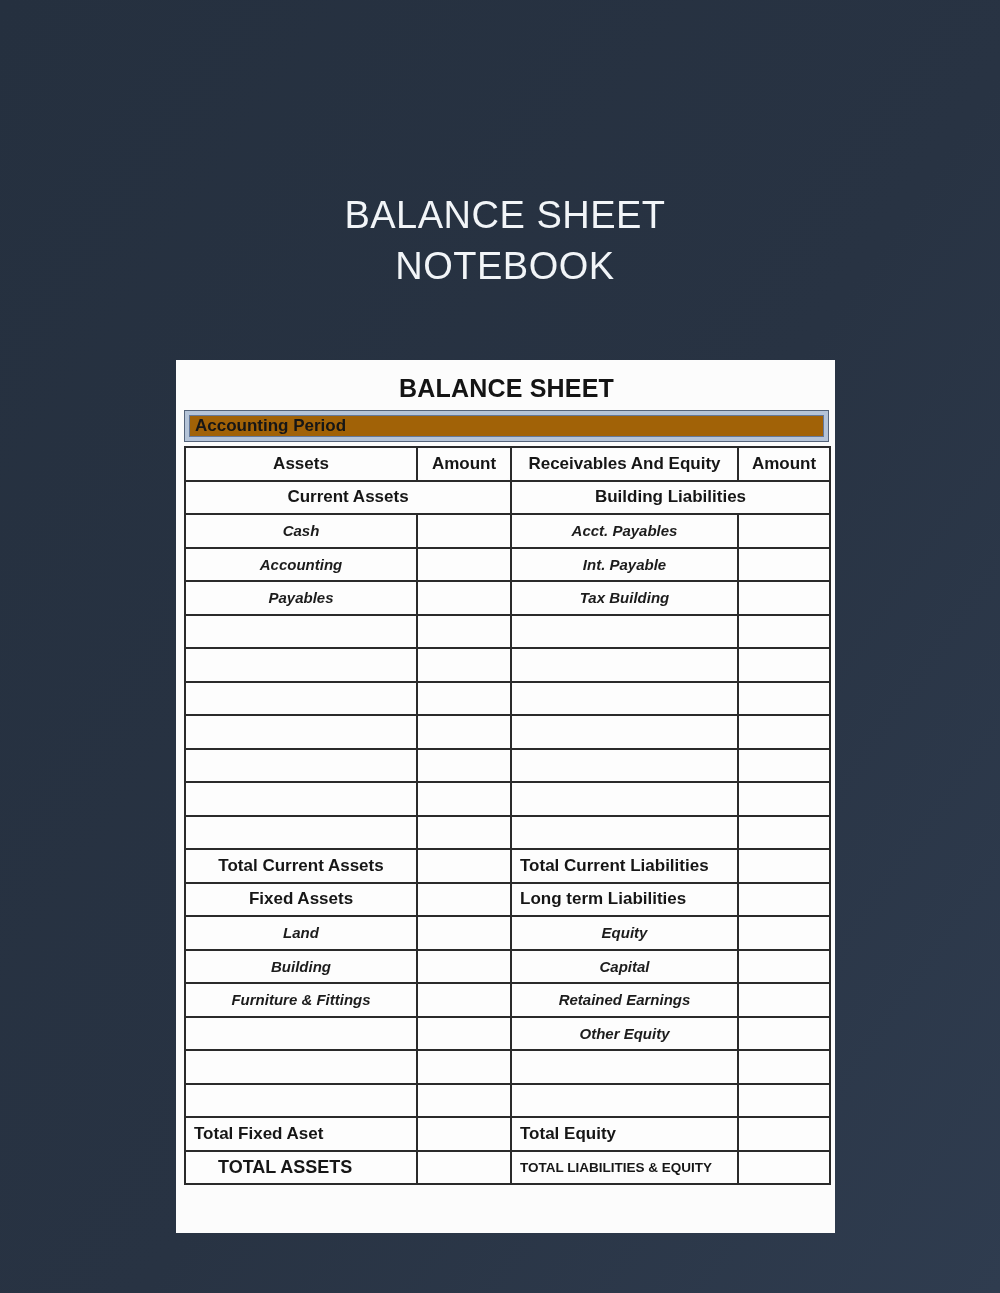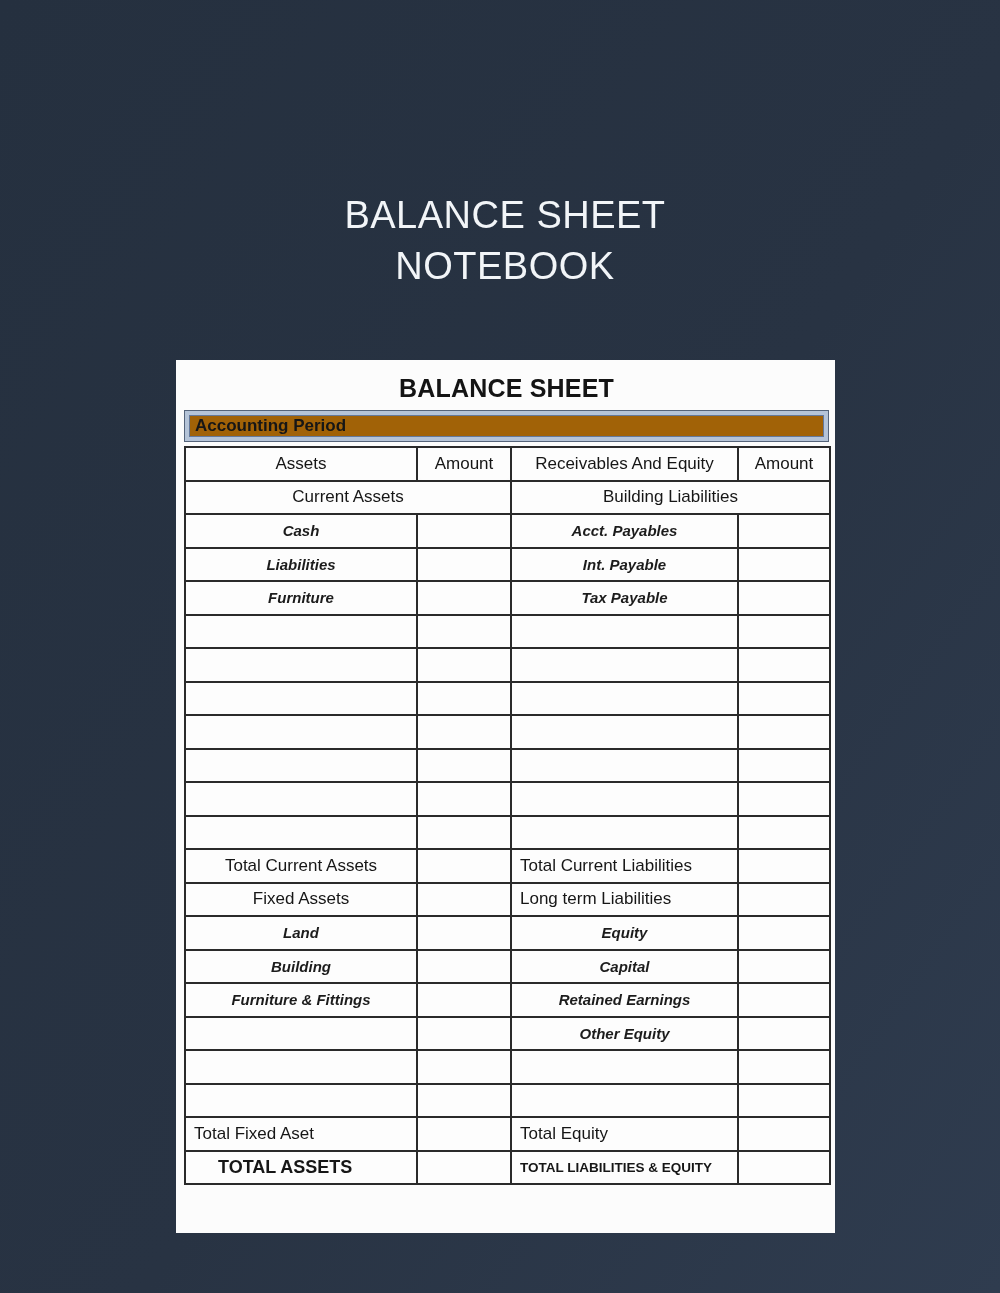--- a/index.html
+++ b/index.html
@@ -37,21 +37,21 @@
   }
   table.bs th,table.bs td{
     border:2px solid #2a2a2a;
     height:33.5px;box-sizing:border-box;
     padding:0 8px;color:#161616;
     font-size:17px;overflow:hidden;white-space:nowrap;
     background:#fdfdfd;
   }
   table.bs .c{text-align:center;padding:0 2px;}
   table.bs .l{text-align:left;}
-  table.bs .b{font-weight:normal;border-radius:10px;}
+  table.bs .b{font-weight:bold;border-radius:10px;}
   table.bs .it{font-style:italic;font-size:15px;font-weight:700;color:#1c1c1c;text-align:center;}
   table.bs .grand-big{font-size:18px;font-weight:bold;padding-left:32px;}
   table.bs .grand-small{font-size:13.5px;font-weight:bold;}
 </style>
 </head>
 <body>
 
 <div class="page-title">
   <div>BALANCE SHEET</div>
   <div>NOTEBOOK</div>
@@ -80,29 +80,29 @@
           <td class="c b" colspan="2">Current Assets</td>
           <td class="c b" colspan="2">Building Liabilities</td>
         </tr>
         <tr>
           <td class="l it">Cash</td>
           <td class="l">&nbsp;</td>
           <td class="l it">Acct. Payables</td>
           <td class="l">&nbsp;</td>
         </tr>
         <tr>
-          <td class="l it">Liabilities</td>
+          <td class="l it">Accounting</td>
           <td class="l">&nbsp;</td>
           <td class="l it">Int. Payable</td>
           <td class="l">&nbsp;</td>
         </tr>
         <tr>
-          <td class="l it">Furniture</td>
-          <td class="l">&nbsp;</td>
-          <td class="l it">Tax Payable</td>
+          <td class="l it">Payables</td>
+          <td class="l">&nbsp;</td>
+          <td class="l it">Tax Building</td>
           <td class="l">&nbsp;</td>
         </tr>
         <tr>
           <td class="l it">&nbsp;</td>
           <td class="l">&nbsp;</td>
           <td class="l it">&nbsp;</td>
           <td class="l">&nbsp;</td>
         </tr>
         <tr>
           <td class="l it">&nbsp;</td>

